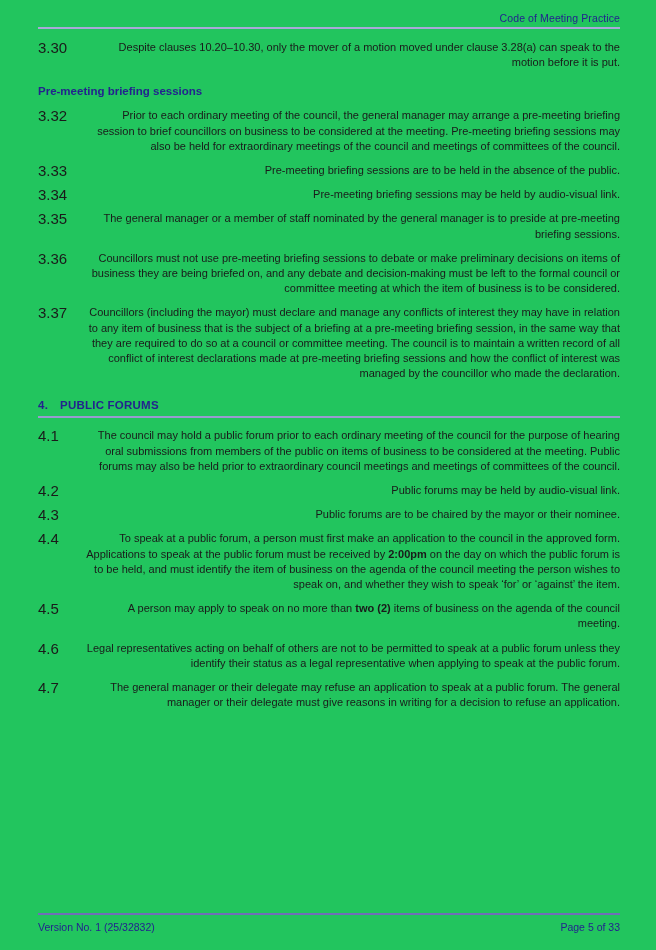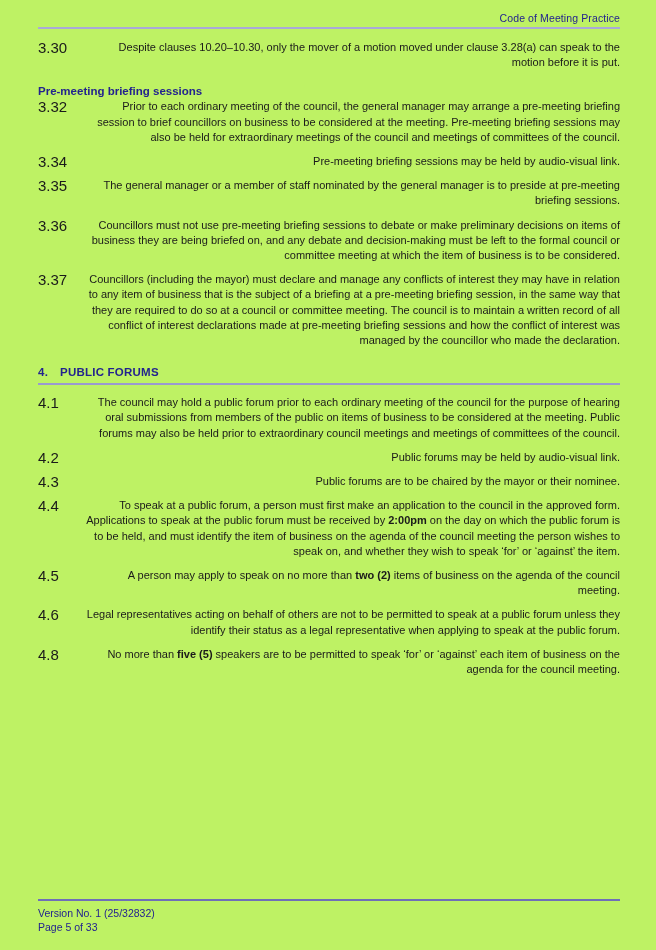--- a/index.html
+++ b/index.html
@@ -4,21 +4,21 @@
 <style>
   html, body {
     margin: 0;
     padding: 0;
     background: #ffffff;
   }
   .page {
     position: relative;
     width: 656px;
     height: 950px;
-    background: #bef264;
+    background: #22c55e;
     font-family: "Liberation Sans", sans-serif;
     color: #1a1a1a;
     overflow: hidden;
     box-sizing: border-box;
     padding-left: 36px;
   }
 
   
   .header {
     position: absolute;
@@ -68,20 +68,21 @@
     text-align: right;
   }
   .clause-text b { font-weight: bold; }
 
   
   .subheading {
     font-size: 11.5px;
     font-weight: bold;
     color: #23238e;
     margin-top: 14px;
+    margin-bottom: 9px;
     line-height: 15px;
   }
 
   
   .section-heading {
     margin-top: 17px;
     margin-bottom: 10px;
   }
   .section-heading-row {
     display: flex;
@@ -115,21 +116,20 @@
     width: 100%;
     margin-bottom: 5px;
   }
   .footer-row {
     display: flex;
     justify-content: space-between;
     align-items: baseline;
     font-size: 10.5px;
     color: #23238e;
     line-height: 14px;
-    flex-direction: column;
   }
 </style>
 </head>
 <body>
 
 <div class="page">
 
   <div class="header">
     <div class="header-title">Code of Meeting Practice</div>
     <div class="header-rule"></div>
@@ -137,20 +137,24 @@
 
   <div class="content" id="content">
       <div class="clause">
         <div class="clause-num">3.30</div>
         <div class="clause-text">Despite clauses 10.20–10.30, only the mover of a motion moved under clause 3.28(a) can speak to the motion before it is put.</div>
       </div>
       <div class="subheading">Pre-meeting briefing sessions</div>
       <div class="clause">
         <div class="clause-num">3.32</div>
         <div class="clause-text">Prior to each ordinary meeting of the council, the general manager may arrange a pre-meeting briefing session to brief councillors on business to be considered at the meeting. Pre-meeting briefing sessions may also be held for extraordinary meetings of the council and meetings of committees of the council.</div>
+      </div>
+      <div class="clause">
+        <div class="clause-num">3.33</div>
+        <div class="clause-text">Pre-meeting briefing sessions are to be held in the absence of the public.</div>
       </div>
       <div class="clause">
         <div class="clause-num">3.34</div>
         <div class="clause-text">Pre-meeting briefing sessions may be held by audio-visual link.</div>
       </div>
       <div class="clause">
         <div class="clause-num">3.35</div>
         <div class="clause-text">The general manager or a member of staff nominated by the general manager is to preside at pre-meeting briefing sessions.</div>
       </div>
       <div class="clause">
@@ -186,22 +190,22 @@
       </div>
       <div class="clause">
         <div class="clause-num">4.5</div>
         <div class="clause-text">A person may apply to speak on no more than <b>two (2)</b> items of business on the agenda of the council meeting.</div>
       </div>
       <div class="clause">
         <div class="clause-num">4.6</div>
         <div class="clause-text">Legal representatives acting on behalf of others are not to be permitted to speak at a public forum unless they identify their status as a legal representative when applying to speak at the public forum.</div>
       </div>
       <div class="clause">
-        <div class="clause-num">4.8</div>
-        <div class="clause-text">No more than <b>five (5)</b> speakers are to be permitted to speak ‘for’ or ‘against’ each item of business on the agenda for the council meeting.</div>
+        <div class="clause-num">4.7</div>
+        <div class="clause-text">The general manager or their delegate may refuse an application to speak at a public forum. The general manager or their delegate must give reasons in writing for a decision to refuse an application.</div>
       </div>
     </div>
 
   <div class="footer">
     <div class="footer-rule"></div>
     <div class="footer-row">
       <span>Version No. 1 (25/32832)</span>
       <span>Page 5 of 33</span>
     </div>
   </div>

